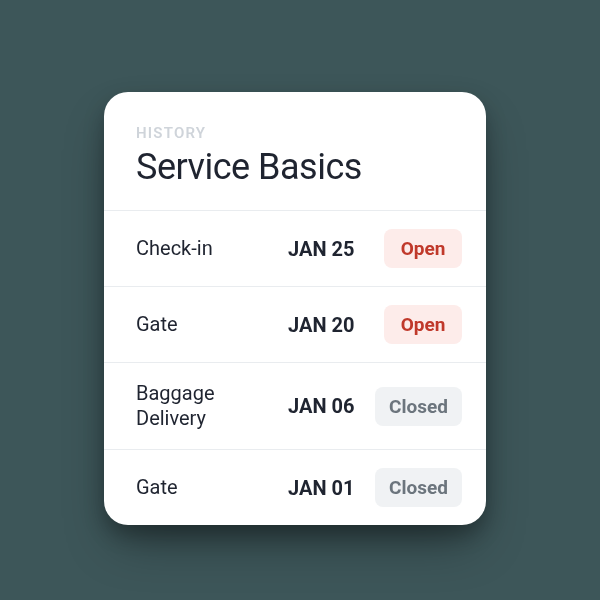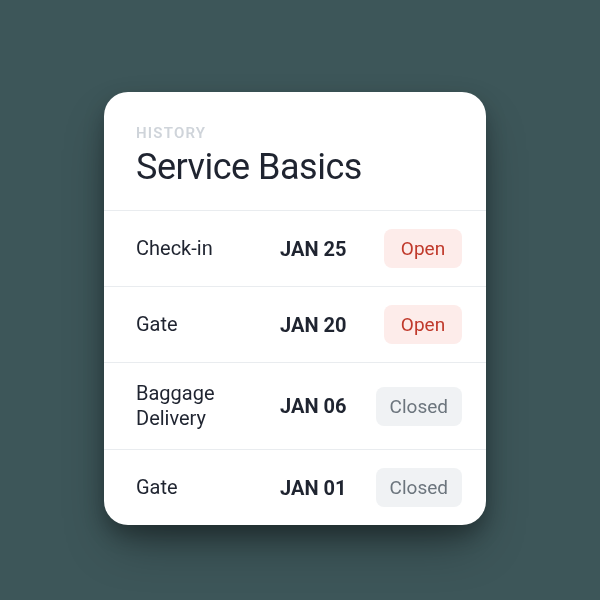--- a/index.html
+++ b/index.html
@@ -42,21 +42,21 @@
       letter-spacing: -0.5px;
     }
     .list {
       border-top: 1px solid #e9ecef;
     }
     .row {
       display: flex;
       align-items: center;
       padding: 18px 24px 18px 32px;
       border-bottom: 1px solid #e9ecef;
-      gap: 4px;
+      gap: 12px;
     }
     .row:last-child {
       border-bottom: none;
     }
     .col-name {
       flex: 0 0 140px;
       font-size: 20px;
       color: #1f2430;
       font-weight: 400;
       line-height: 1.25;
@@ -65,21 +65,21 @@
       flex: 1;
       font-size: 20px;
       color: #1f2430;
       font-weight: 700;
     }
     .badge {
       flex: 0 0 auto;
       padding: 8px 14px;
       border-radius: 8px;
       font-size: 19px;
-      font-weight: 400;
+      font-weight: 700;
       text-align: center;
       min-width: 78px;
     }
     .badge-open {
       background: #fdecea;
       color: #c0392b;
     }
     .badge-closed {
       background: #f0f2f4;
       color: #6c757d;

